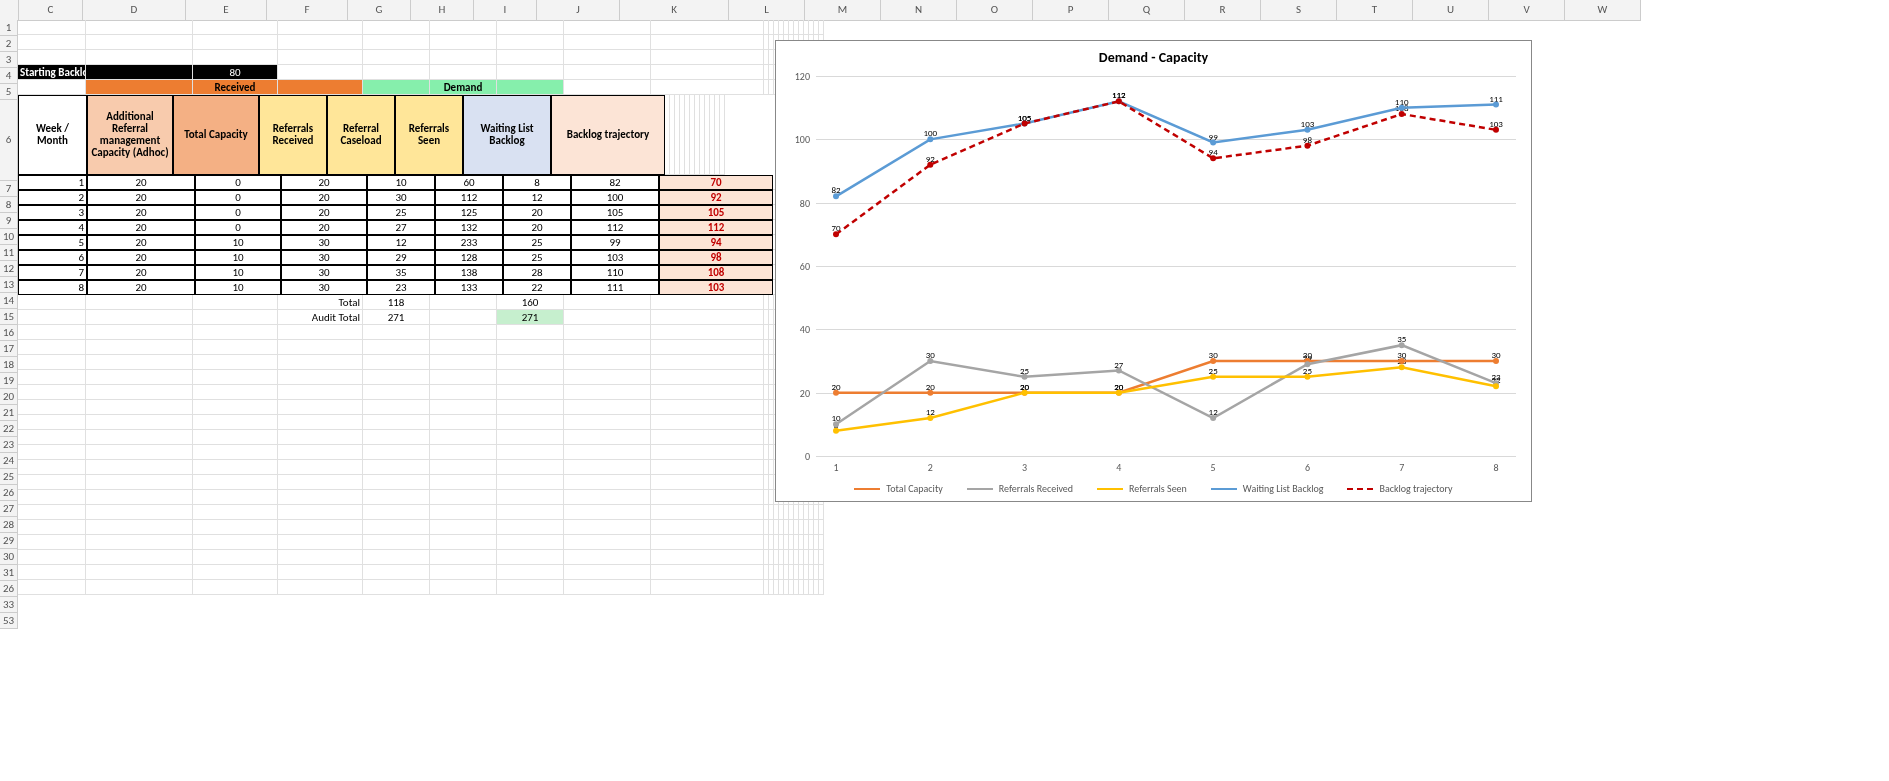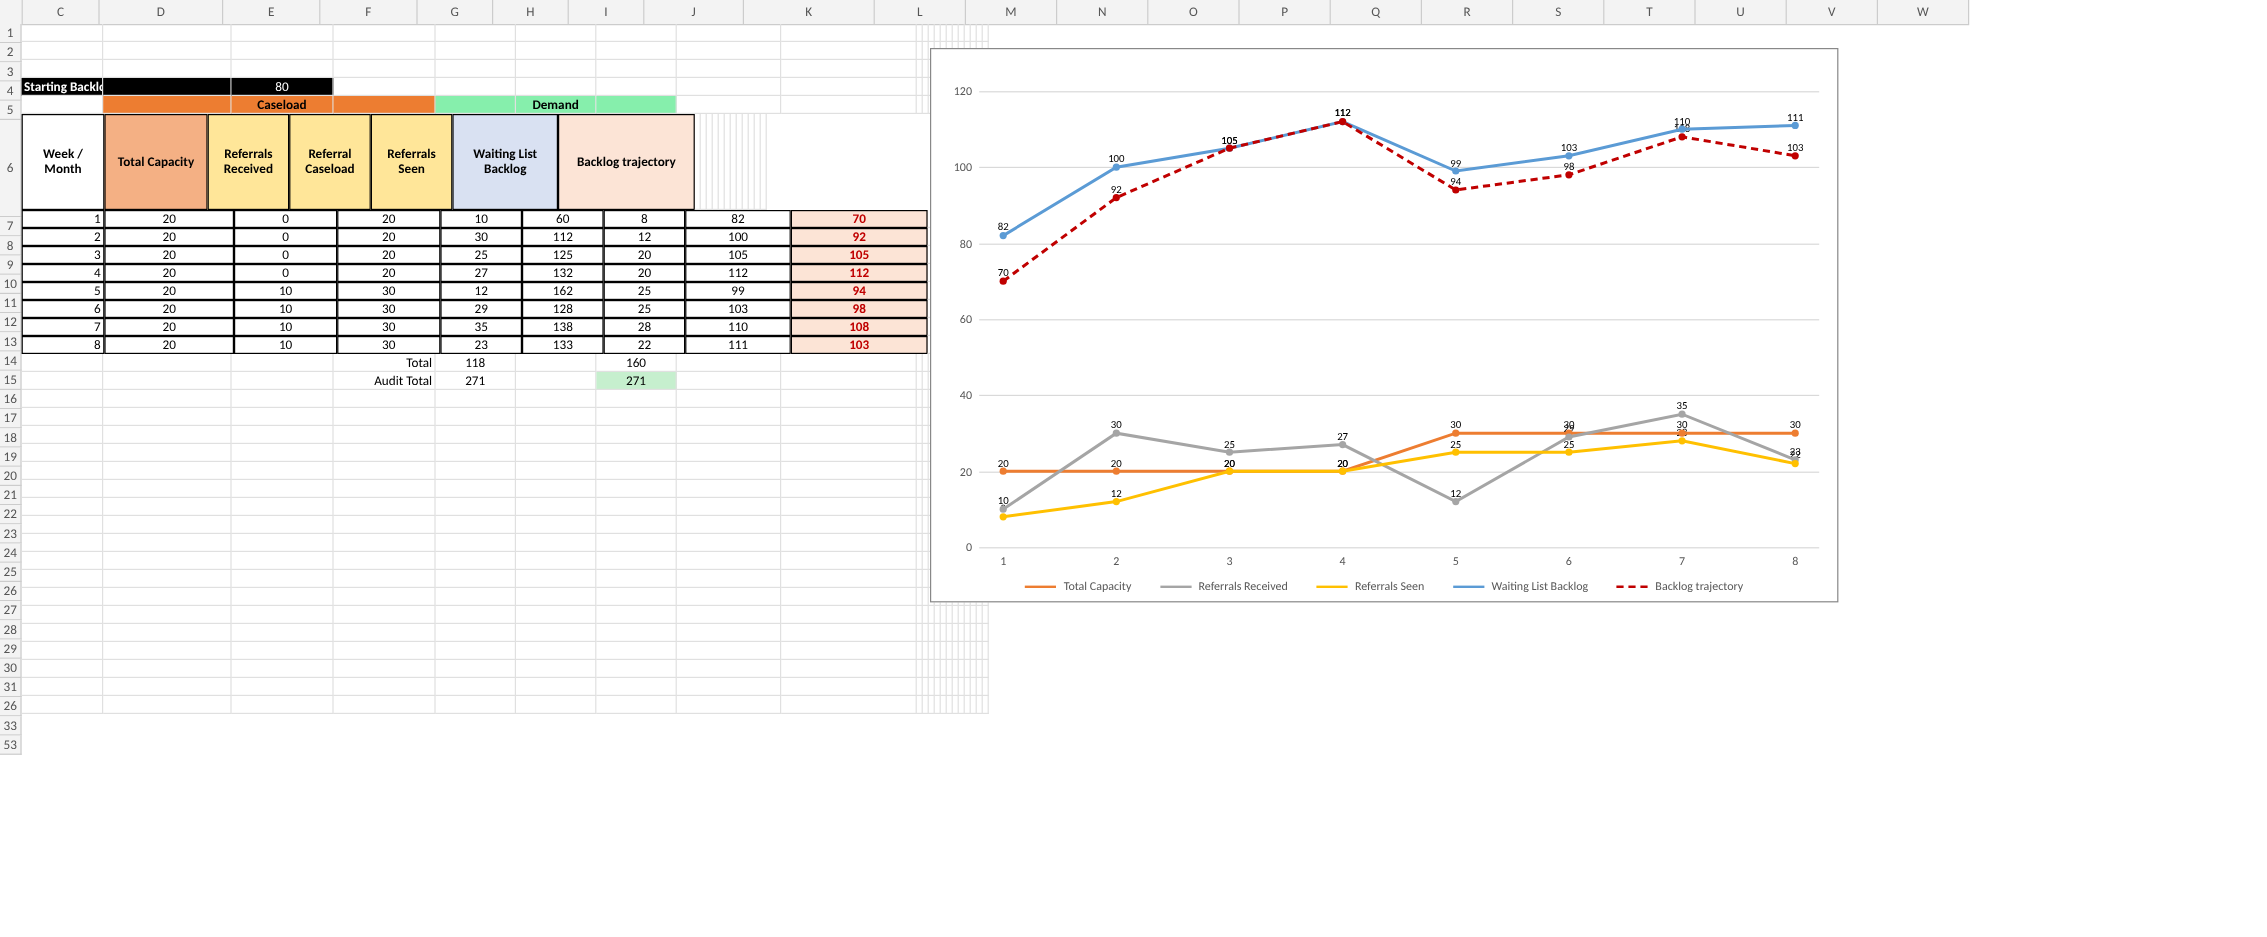--- a/index.html
+++ b/index.html
@@ -202,21 +202,21 @@
         <div class="cell wR"></div>
         <div class="cell wS"></div>
         <div class="cell wT"></div>
         <div class="cell wU"></div>
         <div class="cell wV"></div>
         <div class="cell wW"></div>
       </div>
       <div class="grid-row">
         <div class="cell wC"></div>
         <div class="cell wD orHead c"></div>
-        <div class="cell wE orHead c">Caseload</div>
+        <div class="cell wE orHead c">Received</div>
         <div class="cell wF orHead c"></div>
         <div class="cell wG goldHead c"></div>
         <div class="cell wH goldHead c">Demand</div>
         <div class="cell wI goldHead c"></div>
         <div class="cell wJ"></div>
         <div class="cell wK"></div>
         <div class="cell wL"></div>
         <div class="cell wM"></div>
         <div class="cell wN"></div>
         <div class="cell wO"></div>
@@ -224,20 +224,21 @@
         <div class="cell wQ"></div>
         <div class="cell wR"></div>
         <div class="cell wS"></div>
         <div class="cell wT"></div>
         <div class="cell wU"></div>
         <div class="cell wV"></div>
         <div class="cell wW"></div>
       </div>
       <div class="grid-row tall">
         <div class="cell wC b wrap bl" style="white-space: normal;">Week / Month</div>
+        <div class="cell wE b wrap c bl peach" style="white-space: normal;">Additional Referral management Capacity (Adhoc)</div>
         <div class="cell wF b wrap c bl orange" style="white-space: normal;">Total Capacity</div>
         <div class="cell wG b wrap c bl yellow" style="white-space: normal;">Referrals Received</div>
         <div class="cell wH b wrap c bl yellow" style="white-space: normal;">Referral Caseload</div>
         <div class="cell wI b wrap c bl yellow" style="white-space: normal;">Referrals Seen</div>
         <div class="cell wJ b wrap c bl blue" style="white-space: normal;">Waiting List Backlog</div>
         <div class="cell wK b wrap c bl pinkh" style="white-space: normal;">Backlog trajectory</div>
         <div class="cell wL"></div>
         <div class="cell wM"></div>
         <div class="cell wN"></div>
         <div class="cell wO"></div>
@@ -341,21 +342,21 @@
         <div class="cell wU"></div>
         <div class="cell wV"></div>
         <div class="cell wW"></div>
       </div>
       <div class="grid-row">
         <div class="cell wC r bl">5</div>
         <div class="cell wD c bl">20</div>
         <div class="cell wE c bl">10</div>
         <div class="cell wF c bl">30</div>
         <div class="cell wG c bl">12</div>
-        <div class="cell wH c bl">162</div>
+        <div class="cell wH c bl">233</div>
         <div class="cell wI c bl">25</div>
         <div class="cell wJ c bl">99</div>
         <div class="cell wK c bl pink">94</div>
         <div class="cell wL"></div>
         <div class="cell wM"></div>
         <div class="cell wN"></div>
         <div class="cell wO"></div>
         <div class="cell wP"></div>
         <div class="cell wQ"></div>
         <div class="cell wR"></div>
@@ -889,20 +890,21 @@
         <div class="cell wQ"></div>
         <div class="cell wR"></div>
         <div class="cell wS"></div>
         <div class="cell wT"></div>
         <div class="cell wU"></div>
         <div class="cell wV"></div>
         <div class="cell wW"></div>
       </div>
     </div>
   <div class="chart">
+    <div class="chart-title">Demand - Capacity</div>
     <div class="yaxis" id="yaxis">
         <div class="ylab" style="top: 380px;">0</div>
         <div class="ylab" style="top: 316.667px;">20</div>
         <div class="ylab" style="top: 253.333px;">40</div>
         <div class="ylab" style="top: 190px;">60</div>
         <div class="ylab" style="top: 126.667px;">80</div>
         <div class="ylab" style="top: 63.3333px;">100</div>
         <div class="ylab" style="top: 0px;">120</div>
       </div>
     <div class="plot" id="plot">

